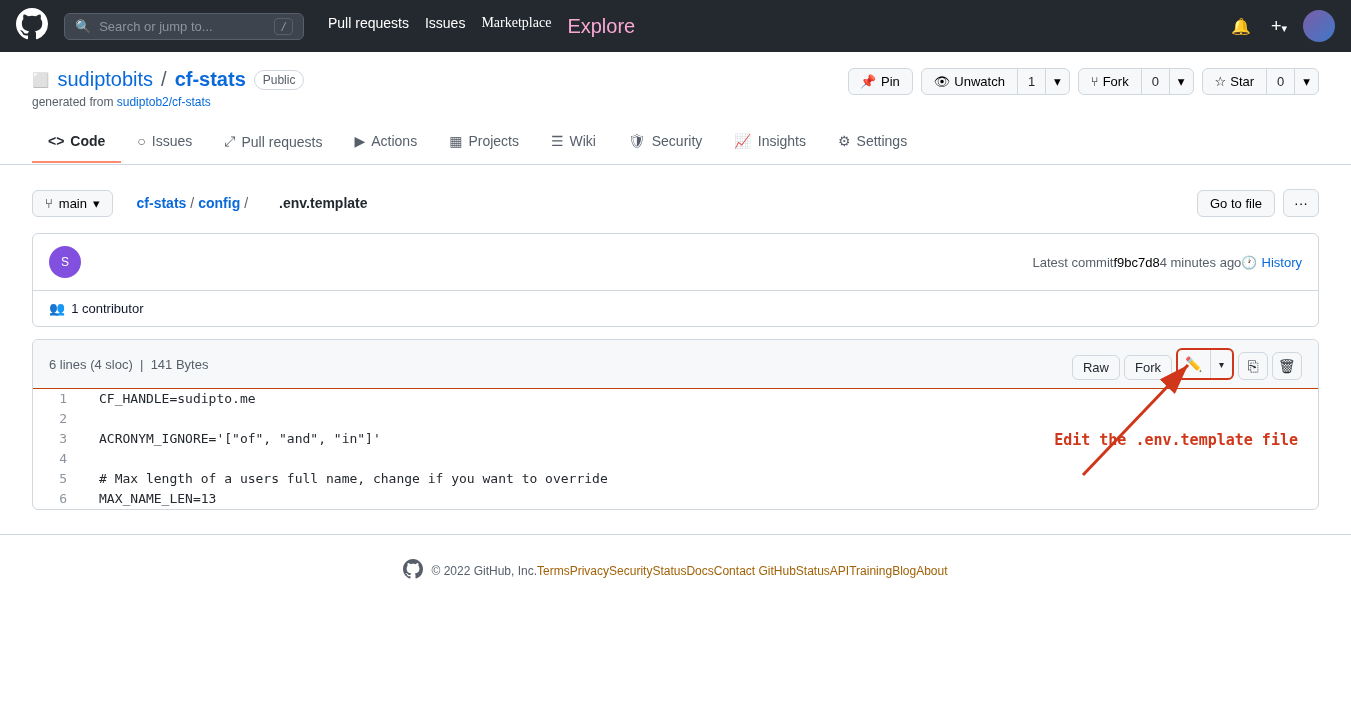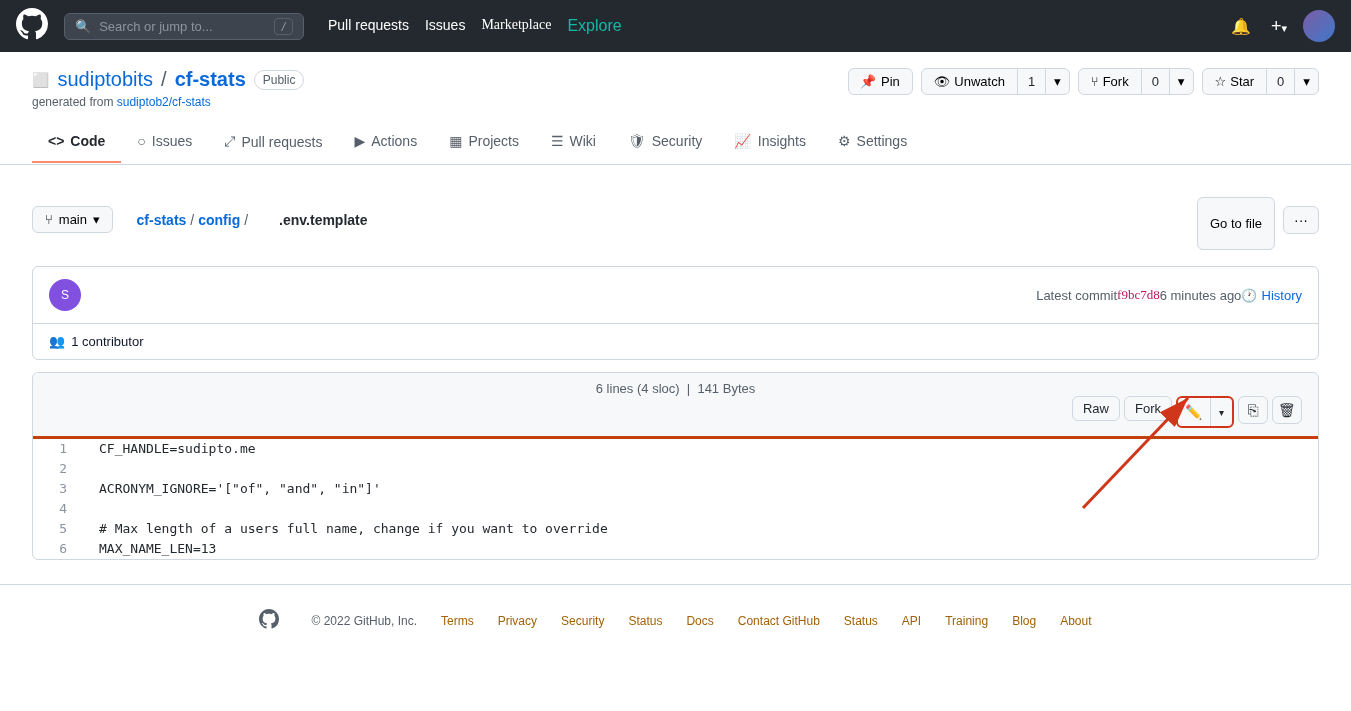--- a/index.html
+++ b/index.html
@@ -41,55 +41,55 @@
     .content { padding: 24px 32px; }
 
     
     .file-nav { display: flex; align-items: center; justify-content: space-between; margin-bottom: 16px; }
     .branch-btn { display: flex; align-items: center; gap: 6px; padding: 5px 12px; border: 1px solid #d0d7de; border-radius: 6px; background: #f6f8fa; cursor: pointer; font-size: 13px; }
     .breadcrumb { display: flex; align-items: center; gap: 4px; font-size: 14px; margin-left: 12px; }
     .breadcrumb a { color: #0969da; text-decoration: none; font-weight: 600; }
     .breadcrumb .sep { color: #57606a; }
     .breadcrumb .current { font-weight: 600; color: #24292f; margin-left: 27px; }
     .file-nav-right { display: flex; align-items: center; gap: 8px; }
-    .goto-btn { padding: 18px 12px; border: 1px solid #d0d7de; border-radius: 6px; background: #f6f8fa; cursor: pointer; font-size: 13px; margin-top: 8px; }
+    .goto-btn { padding: 5px 12px; border: 1px solid #d0d7de; border-radius: 6px; background: #f6f8fa; cursor: pointer; font-size: 13px; }
     .more-btn { padding: 5px 10px; border: 1px solid #d0d7de; border-radius: 6px; background: #f6f8fa; cursor: pointer; font-size: 14px; }
 
     
     .file-info-box { border: 1px solid #d0d7de; border-radius: 6px; margin-bottom: 12px; }
     .file-commit-row { display: flex; align-items: center; padding: 12px 16px; gap: 10px; }
     .commit-avatar { width: 32px; height: 32px; border-radius: 50%; background: #8250df; display: flex; align-items: center; justify-content: center; color: white; font-size: 12px; }
     .commit-info { flex: 1; }
     .commit-user { font-weight: 600; color: #24292f; font-size: 14px; }
     .commit-msg { color: #24292f; font-size: 14px; }
     .commit-check { color: #1a7f37; margin-left: 4px; }
     .commit-meta { margin-left: auto; display: flex; align-items: center; color: #57606a; font-size: 13px; }
     .history-link { display: flex; align-items: center; gap: 4px; color: #0969da; text-decoration: none; font-size: 13px; }
     .contributor-row { padding: 10px 16px; border-top: 1px solid #d0d7de; font-size: 13px; color: #57606a; display: flex; align-items: center; gap: 6px; }
 
     
     .file-content-box { border: 1px solid #d0d7de; border-radius: 6px; position: relative; }
-    .file-content-header { display: flex; align-items: center; padding: 8px 16px; background: #f6f8fa; border-bottom: 3px solid #c2410c; border-radius: 6px 6px 0 0; flex-direction: column; }
+    .file-content-header { display: flex; align-items: center; padding: 8px 16px; background: #f6f8fa; border-bottom: 1px solid #c2410c; border-radius: 6px 6px 0 0; }
     .file-meta-text { font-size: 13px; color: #57606a; }
-    .file-toolbar { margin-left: auto; display: flex; align-items: flex-start; gap: 4px; }
+    .file-toolbar { margin-left: auto; display: flex; align-items: flex-end; gap: 4px; }
     .file-tool-btn { padding: 4px 10px; border: 1px solid #d0d7de; border-radius: 6px; background: #f6f8fa; cursor: pointer; font-size: 13px; color: #24292f; }
     .file-icon-btn { width: 30px; height: 28px; border: 1px solid #d0d7de; border-radius: 6px; background: #f6f8fa; cursor: pointer; display: flex; align-items: center; justify-content: center; font-size: 14px; color: #24292f; }
     .edit-btn-group { display: flex; align-items: center; border: 2px solid #d0371a; border-radius: 6px; overflow: visible; }
     .edit-pencil-btn { width: 30px; height: 28px; border: none; background: #f6f8fa; cursor: pointer; display: flex; align-items: center; justify-content: center; font-size: 14px; color: #24292f; }
     .edit-drop-btn { width: 24px; height: 28px; border: none; border-left: 1px solid #d0d7de; background: #f6f8fa; cursor: pointer; display: flex; align-items: center; justify-content: center; font-size: 10px; color: #24292f; }
 
     
     .code-table { width: 100%; border-collapse: collapse; font-family: "SFMono-Regular", Consolas, monospace; font-size: 13px; }
     .code-table tr { line-height: 20px; }
     .line-num { width: 50px; text-align: right; padding: 0 16px 0 0; color: #8b949e; user-select: none; vertical-align: top; }
     .line-code { padding: 0 16px; color: #24292f; white-space: pre; }
     .annotation-text { color: #d0371a; font-family: "SFMono-Regular", Consolas, monospace; font-size: 16px; font-weight: 600; }
 
     
-    .footer { border-top: 1px solid #d0d7de; padding: 24px 32px; display: flex; align-items: center; justify-content: center; gap: 24px; font-size: 12px; color: #57606a; flex-wrap: wrap; }
+    .footer { border-top: 1px solid #d0d7de; padding: 24px 32px; display: flex; align-items: center; justify-content: center; font-size: 12px; color: #57606a; flex-wrap: wrap; }
     .footer-logo { margin-right: 8px; }
     .footer a { color: #a16207; text-decoration: none; }
     .footer-copy { color: #57606a; }
 
     .file-content-relative { position: relative; }
   </style>
 </head>
 <body>
 
 <nav class="topnav">
@@ -100,21 +100,21 @@
   </div>
   <div class="topnav-search">
     <span>🔍</span>
     <span style="color:#8b949e; font-size:13px;">Search or jump to...</span>
     <kbd style="margin-left:auto;">/</kbd>
   </div>
   <div class="topnav-links">
     <a href="#" style="color:#fff; text-decoration:none; font-size:14px; font-weight:500;">Pull requests</a>
     <a href="#" style="color:#fff; text-decoration:none; font-size:14px; font-weight:500;">Issues</a>
     <a href="#" style="color:#fff; text-decoration:none; font-size:14px; font-weight:500;font-family:Liberation Serif, serif;">Marketplace</a>
-    <a href="#" style="color:#14b8a6; text-decoration:none; font-size:16px; font-weight:500;">Explore</a>
+    <a href="#" style="color:#f9a8d4; text-decoration:none; font-size:20px; font-weight:500;">Explore</a>
   </div>
   <div class="topnav-right">
     <button class="topnav-icon-btn">🔔</button>
     <button class="topnav-icon-btn" style="font-size:18px;">+<span style="font-size:11px;">▾</span></button>
     <div class="topnav-avatar" style="width:32px;height:32px;border-radius:50%;background:linear-gradient(135deg,#7b5ea7,#4078c8);"></div>
   </div>
 </nav>
 
 <div class="repo-header">
   <div class="repo-header-top">
@@ -221,22 +221,22 @@
       <button class="goto-btn">Go to file</button>
       <button class="more-btn">···</button>
     </div>
   </div>
 
   <div class="file-info-box">
     <div class="file-commit-row">
       <div class="commit-avatar">S</div>
       <div class="commit-meta">
         <span>Latest commit</span>
-        <a href="#" style="color:#be185d; text-decoration:none; font-family:Liberation Serif, serif;text-align:center;">f9bc7d8</a>
-        <span>6 minutes ago</span>
+        <a href="#" style="color:#000000; text-decoration:none; font-family:Liberation Sans, sans-serif;text-align:center;">f9bc7d8</a>
+        <span>4 minutes ago</span>
         <a href="#" class="history-link">
           <span>🕐</span>
           <span>History</span>
         </a>
       </div>
     </div>
     <div class="contributor-row">
       <span>👥</span>
       <a href="#" style="color:#0f172a; text-decoration:none;">
         <span>1</span>
@@ -285,20 +285,23 @@
     <td class="line-num">5</td>
     <td class="line-code"># Max length of a users full name, change if you want to override</td>
   </tr>
           <tr>
     <td class="line-num">6</td>
     <td class="line-code">MAX_NAME_LEN=13</td>
   </tr>
         </tbody>
     </table>
 
+    <div style="position:absolute; bottom:60px; right:20px; pointer-events:none;">
+      <span class="annotation-text" style="color:#d0371a; font-family:'SFMono-Regular',Consolas,monospace; font-size:15px; font-weight:600;">Edit the .env.template file</span>
+    </div>
 
     <svg style="position:absolute; top:0; left:0; width:100%; height:100%; pointer-events:none;">
 
       <defs>
         <marker id="arrowhead" markerWidth="10" markerHeight="7" refX="10" refY="3.5" orient="auto">
           <polygon points="0 0, 10 3.5, 0 7" fill="#d0371a"></polygon>
         </marker>
       </defs>
       <line x1="1050" y1="135" x2="1155" y2="25" stroke="#d0371a" stroke-width="3" marker-end="url(#arrowhead)"></line>
     </svg>

